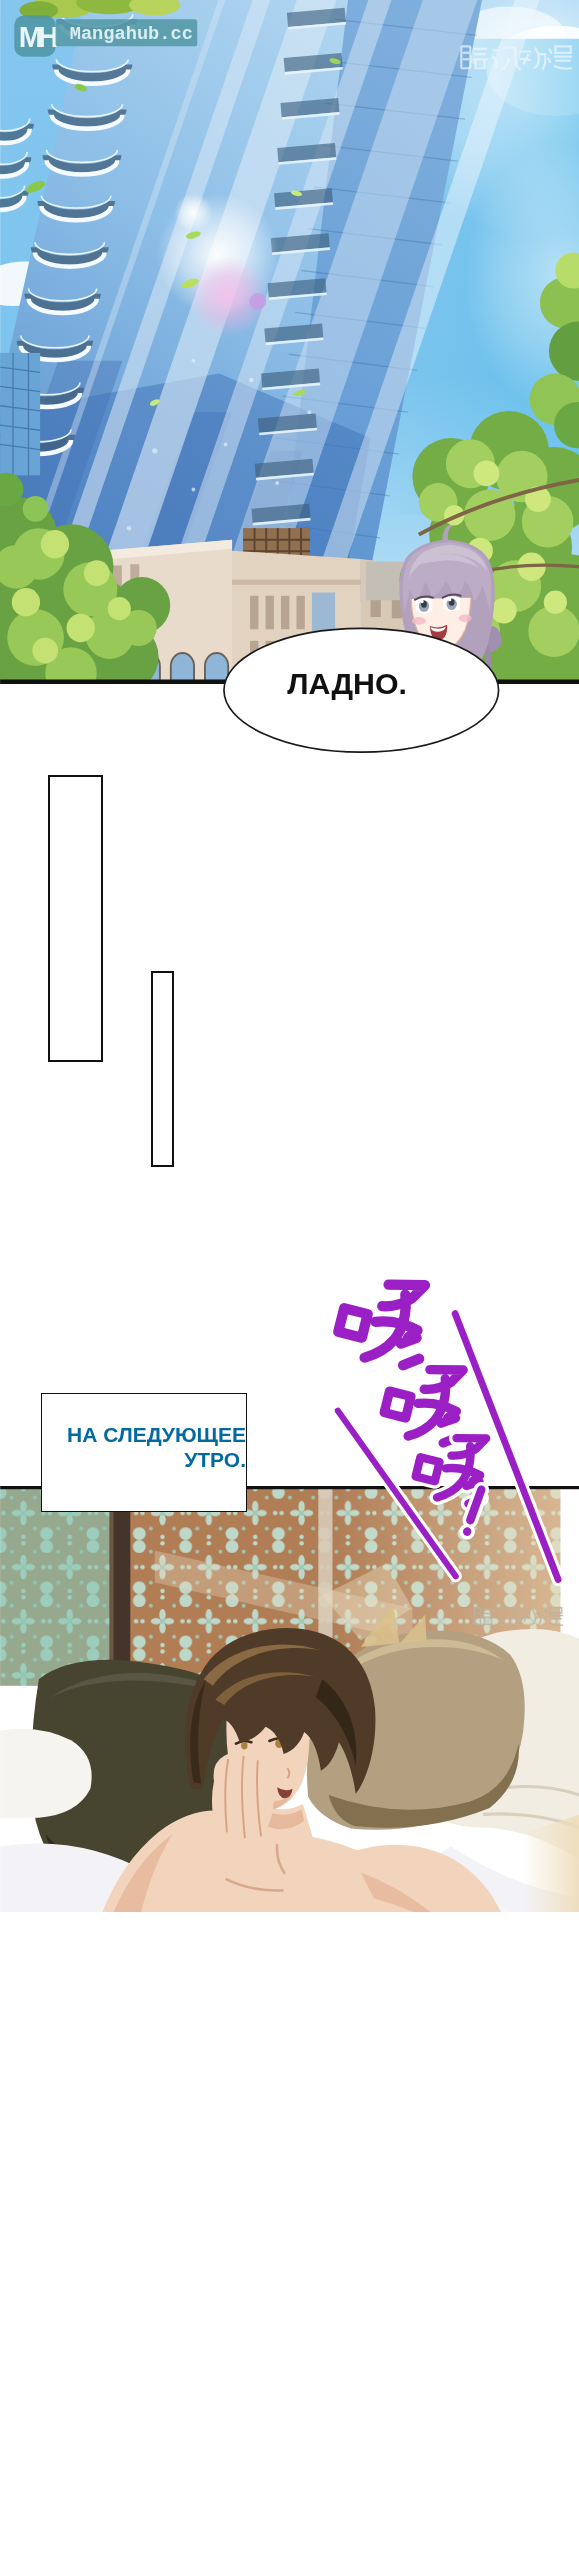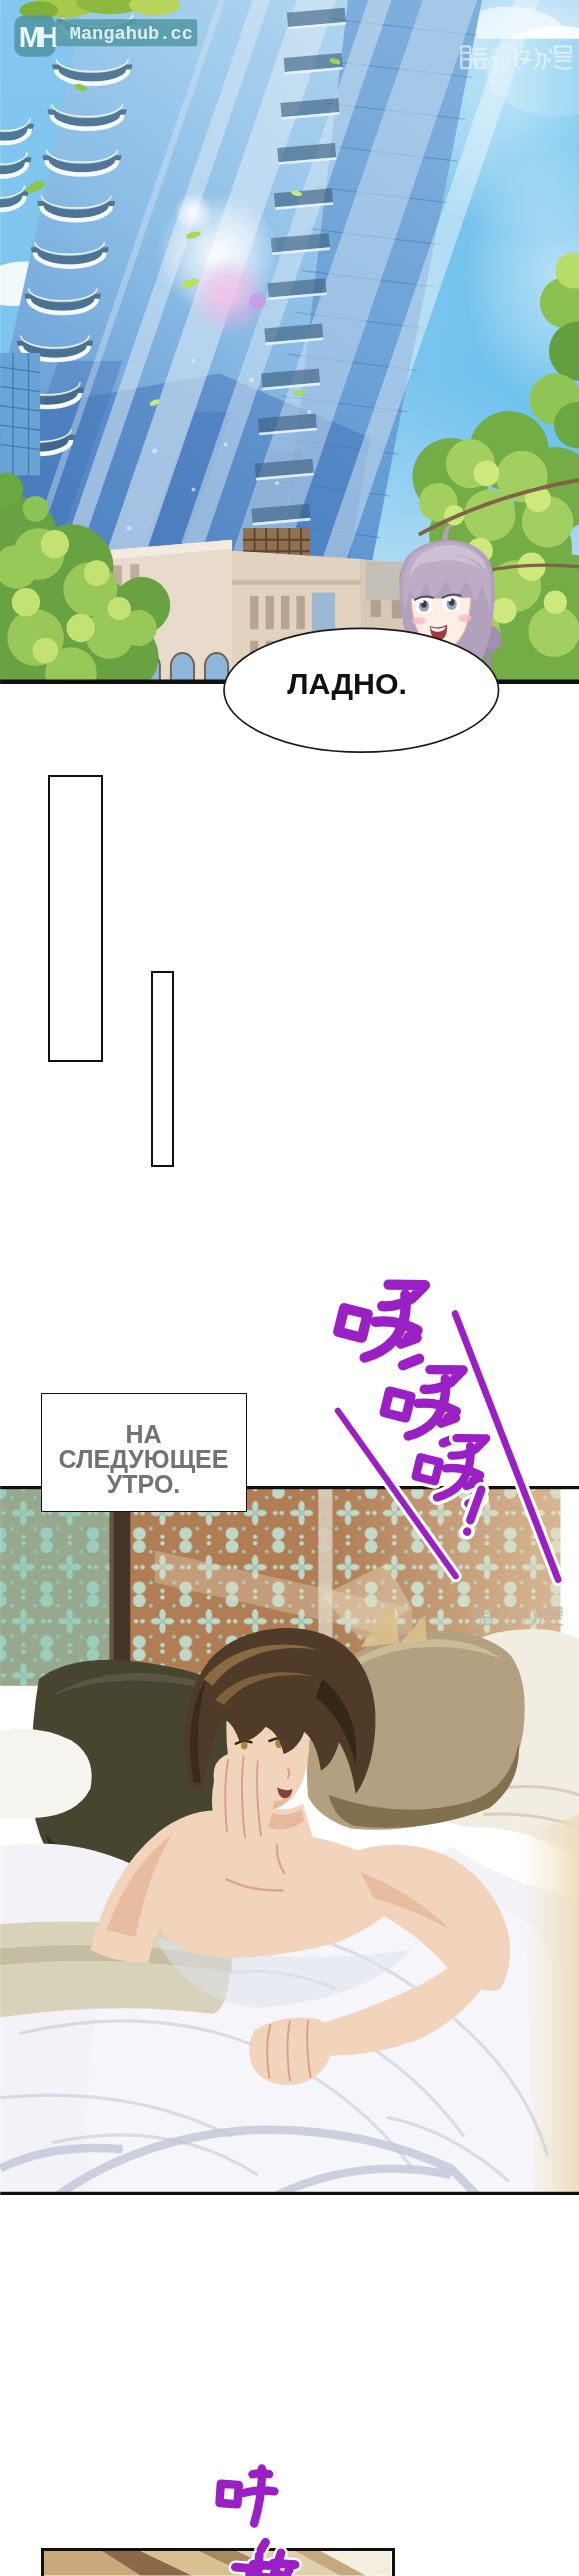--- a/index.html
+++ b/index.html
@@ -1,16 +1,16 @@
 <!DOCTYPE html>
 <html style="font-size:10.3px"><head>
 <meta charset="utf-8">
 <style>
   html,body{margin:0;padding:0;background:#ffffff;}
-  #page{position:relative;width:580px;height:2576px;overflow:hidden;background:#ffffff;font-family:"Liberation Sans",sans-serif;}
+  #page{position:relative;width:580px;height:1912px;overflow:hidden;background:#ffffff;font-family:"Liberation Sans",sans-serif;}
   .abs{position:absolute;}
 </style>
 </head>
 <body>
 <div id="page">
 
 <svg class="abs" style="left:0;top:0" width="580" height="684" viewBox="0 0 900 1062">
 <defs>
   <linearGradient id="cyang" x1="1" y1="0" x2="0" y2="0">
     <stop offset="0" stop-color="#52baea" stop-opacity="0.55"></stop>
@@ -536,21 +536,21 @@
 </g>
 
 <g transform="translate(340,462) rotate(12)">
   <use href="#bang" stroke="#ffffff" stroke-width="24"></use>
         <use href="#bang" stroke="#9a1fc4" stroke-width="13"></use>
 </g>
 </svg>
 
 <div class="abs" style="left:41px;top:1393px;width:204px;height:117px;background:#ffffff;border:1.9px solid #111;z-index:6;"></div>
 
-<div class="abs" style="left:41px;top:1422px;width:205px;text-align:center;font-size:25px;font-weight:bold;color:#737373;letter-spacing:0px;line-height:25px;z-index:7;">НА СЛЕДУЮЩЕЕ<br>УТРО.</div>
+<div class="abs" style="left:41px;top:1422px;width:205px;text-align:right;font-size:21px;font-weight:bold;color:#0369a1;letter-spacing:0px;line-height:25px;z-index:7;">НА СЛЕДУЮЩЕЕ<br>УТРО.</div>
 
 <svg class="abs" style="left:0;top:1486px" width="580" height="709" viewBox="0 0 900 1101">
 <defs>
   <pattern id="dmk" width="72" height="84" patternUnits="userSpaceOnUse">
     <rect width="72" height="84" fill="#b07d55"></rect>
     <g fill="#bdd8c9">
       <ellipse cx="36" cy="32" rx="5" ry="9"></ellipse>
             <ellipse cx="36" cy="52" rx="5" ry="9"></ellipse>
       <ellipse cx="26" cy="42" rx="8" ry="5"></ellipse>
             <ellipse cx="46" cy="42" rx="8" ry="5"></ellipse>

